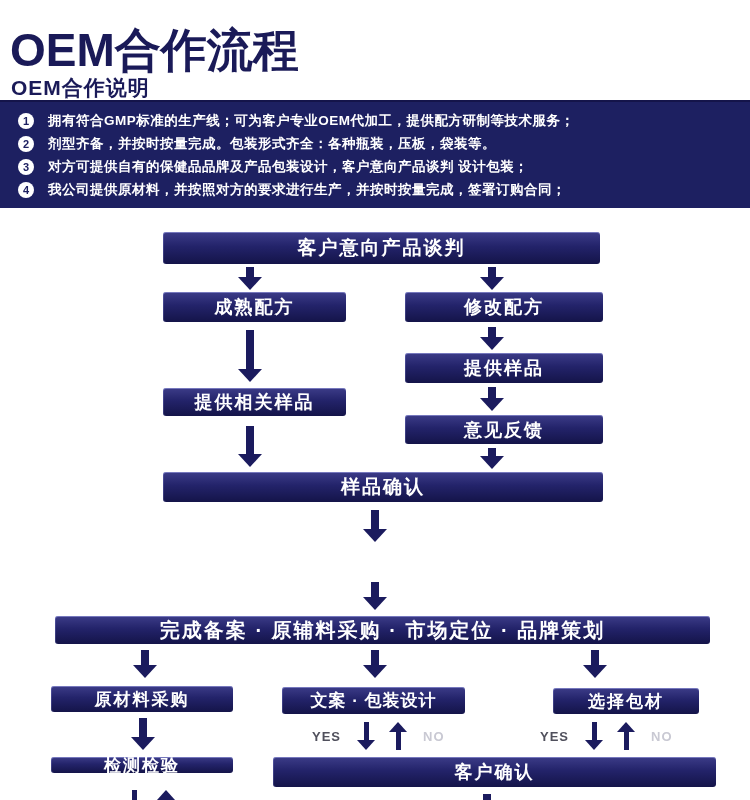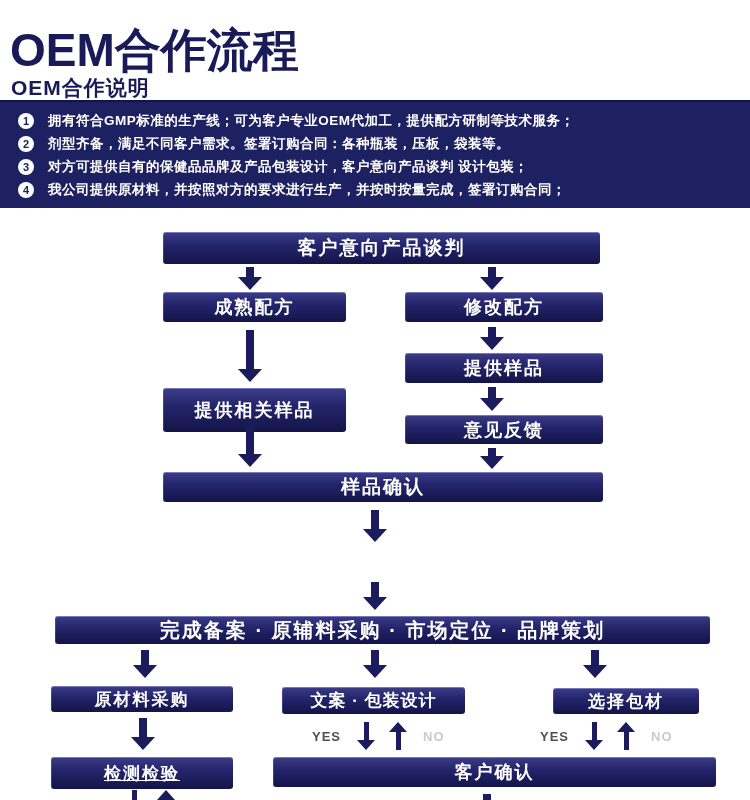--- a/index.html
+++ b/index.html
@@ -77,44 +77,44 @@
   <div class="page-title">OEM合作流程</div>
   <div class="page-subtitle">OEM合作说明</div>
 
   <div class="intro-panel">
     <div class="intro-row">
       <span class="bullet">1</span>
       <span class="intro-text">拥有符合GMP标准的生产线；可为客户专业OEM代加工，提供配方研制等技术服务；</span>
     </div>
     <div class="intro-row">
       <span class="bullet">2</span>
-      <span class="intro-text">剂型齐备，满足不同客户需求。签署订购合同：各种瓶装，压板，袋装等。</span>
+      <span class="intro-text">剂型齐备，并按时按量完成。包装形式齐全：各种瓶装，压板，袋装等。</span>
     </div>
     <div class="intro-row">
       <span class="bullet">3</span>
       <span class="intro-text">对方可提供自有的保健品品牌及产品包装设计，客户意向产品谈判 设计包装；</span>
     </div>
     <div class="intro-row">
       <span class="bullet">4</span>
       <span class="intro-text">我公司提供原材料，并按照对方的要求进行生产，并按时按量完成，签署订购合同；</span>
     </div>
   </div>
 
   <div class="box big" style="left:163px;top:208px;width:437px;height:32px;">客户意向产品谈判</div>
   <div class="box" style="left:163px;top:268px;width:183px;height:30px;">成熟配方</div>
   <div class="box" style="left:405px;top:329px;width:198px;height:30px;">提供样品</div>
   <div class="box" style="left:405px;top:268px;width:198px;height:30px;">修改配方</div>
-  <div class="box" style="left:163px;top:364px;width:183px;height:44px;">提供相关样品</div>
+  <div class="box" style="left:163px;top:364px;width:183px;height:28px;">提供相关样品</div>
   <div class="box" style="left:405px;top:391px;width:198px;height:29px;">意见反馈</div>
   <div class="box big" style="left:163px;top:448px;width:440px;height:30px;">样品确认</div>
   <div class="box widest" style="left:55px;top:592px;width:655px;height:28px;">完成备案 · 原辅料采购 · 市场定位 · 品牌策划</div>
   <div class="box" style="left:51px;top:662px;width:182px;height:26px;font-size:17px;">原材料采购</div>
   <div class="box" style="left:282px;top:663px;width:183px;height:27px;font-size:17px;letter-spacing:1px;">文案 · 包装设计</div>
   <div class="box" style="left:553px;top:664px;width:146px;height:26px;font-size:17px;">选择包材</div>
-  <div class="box" style="left:51px;top:733px;width:182px;height:32px;font-size:17px;text-decoration:underline;">检测检验</div>
+  <div class="box" style="left:51px;top:733px;width:182px;height:16px;font-size:17px;">检测检验</div>
   <div class="box" style="left:273px;top:733px;width:443px;height:30px;">客户确认</div>
 
   <div class="arrow" style="left:238px;top:243px;height:23px;">
       <div class="stem"></div>
       <div class="head-down"></div>
     </div>
   <div class="arrow" style="left:480px;top:243px;height:23px;">
       <div class="stem"></div>
       <div class="head-down"></div>
     </div>

